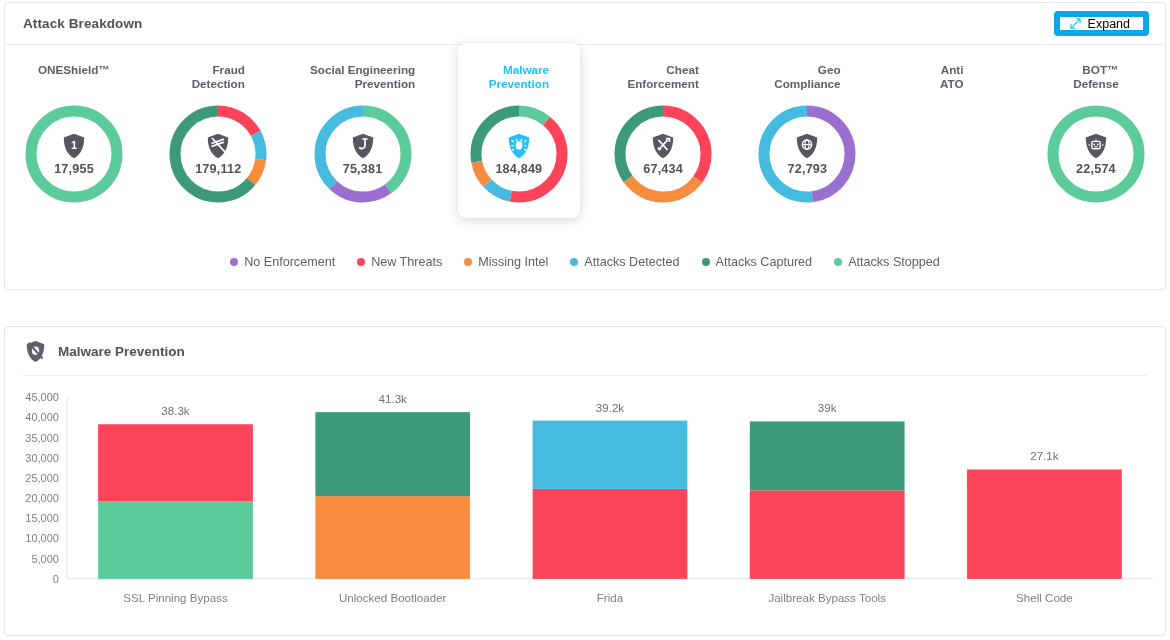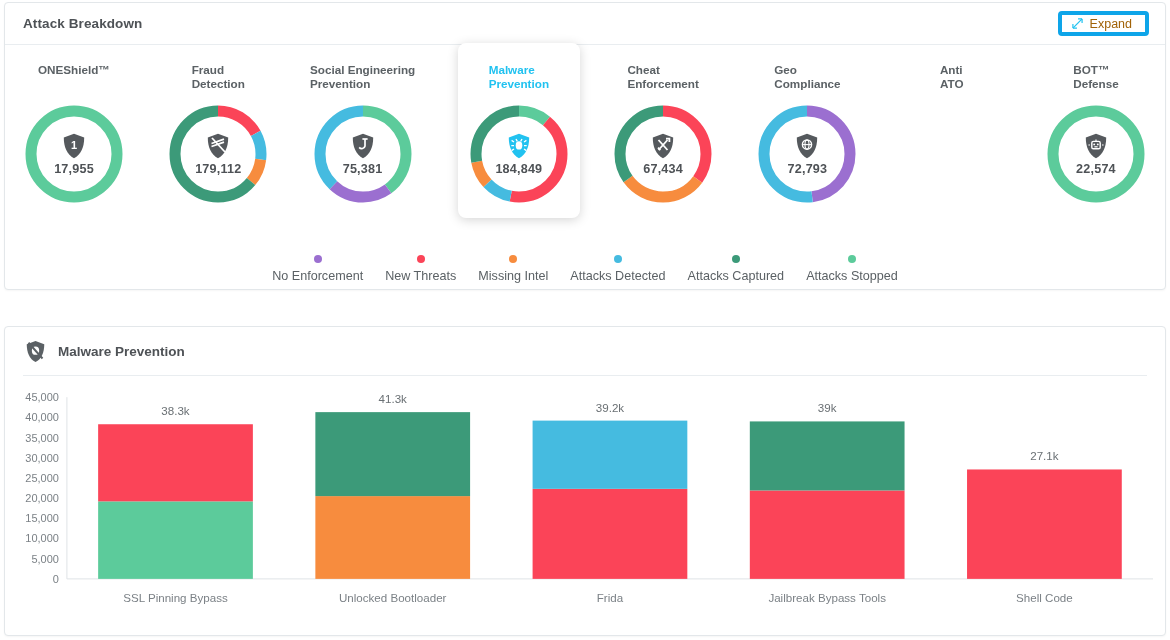--- a/index.html
+++ b/index.html
@@ -28,22 +28,22 @@
     border-bottom: 1px solid #e9edf0;
   }
   .panel-title {
     position: absolute; left: 18px; top: 13px;
     font-size: 13.5px; font-weight: bold; color: #4e5256;
     letter-spacing: .1px;
   }
   .expand-btn {
     position: absolute; right: 16px; top: 8px;
     height: 25px; padding: 0 13px 0 10px;
-    border: 4px solid #0ea5e9; border-radius: 4px;
-    background: #fff; color: #a16207;
+    border: 6px solid #0ea5e9; border-radius: 4px;
+    background: #fff; color: #000000;
     font-size: 12.5px; font-family: "Liberation Sans", sans-serif;
     display: flex; align-items: center; gap: 7px;
     cursor: pointer;
   }
   .expand-ico { display: block; width: 11px; height: 11px; }
 
   
   #donut-row {
     position: absolute; left: 0; top: 46px; width: 100%;
     display: flex; align-items: flex-start; justify-content: space-between;
@@ -59,41 +59,41 @@
   .donut-card.selected {
     background: #fff;
     box-shadow: 0 2px 11px rgba(0,0,0,0.17);
     padding-bottom: 10px;
     margin-top: -6px;
     padding-top: 20px;
     margin-left: 12px;
   }
   .dc-label {
     font-size: 11.7px; line-height: 13.5px;
-    text-align: left; color: #5b6165; font-weight: bold;
+    text-align: right; color: #5b6165; font-weight: bold;
     min-height: 28px;
     white-space: pre-line;
   }
   .donut-card.selected .dc-label { color: #21c2f0; }
   .donut-wrap { position: relative; width: 108px; height: 108px; margin-top: 9px; }
   .donut-wrap svg { display: block; }
   .donut-center {
     position: absolute; inset: 0;
     display: flex; flex-direction: column; align-items: center; justify-content: center;
     gap: 3px;
   }
   .donut-ico { width: 24px; height: 26px; display: block; }
   .donut-val { font-size: 12.6px; color: #4e5256; font-weight: bold; letter-spacing: .2px; }
 
   
   #legend {
     position: absolute; left: 0; top: 252px; width: 100%;
     display: flex; justify-content: center; align-items: center; gap: 22px;
   }
-  .lg-item { display: flex; align-items: center; gap: 6px; flex-direction: column; }
+  .lg-item { display: flex; align-items: center; gap: 6px; }
   .lg-dot { width: 8px; height: 8px; border-radius: 50%; display: block; }
   .lg-txt { font-size: 12.6px; color: #5b6165; }
 
   
   #bottom-panel { left: 4px; top: 326px; width: 1162px; height: 310px; }
   .bp-head {
     position: absolute; left: 0; top: 0; width: 100%; height: 48px;
     display: flex; align-items: center; padding-left: 20px; gap: 12px;
   }
   .bp-head-ico { width: 21px; height: 23px; display: block; }

